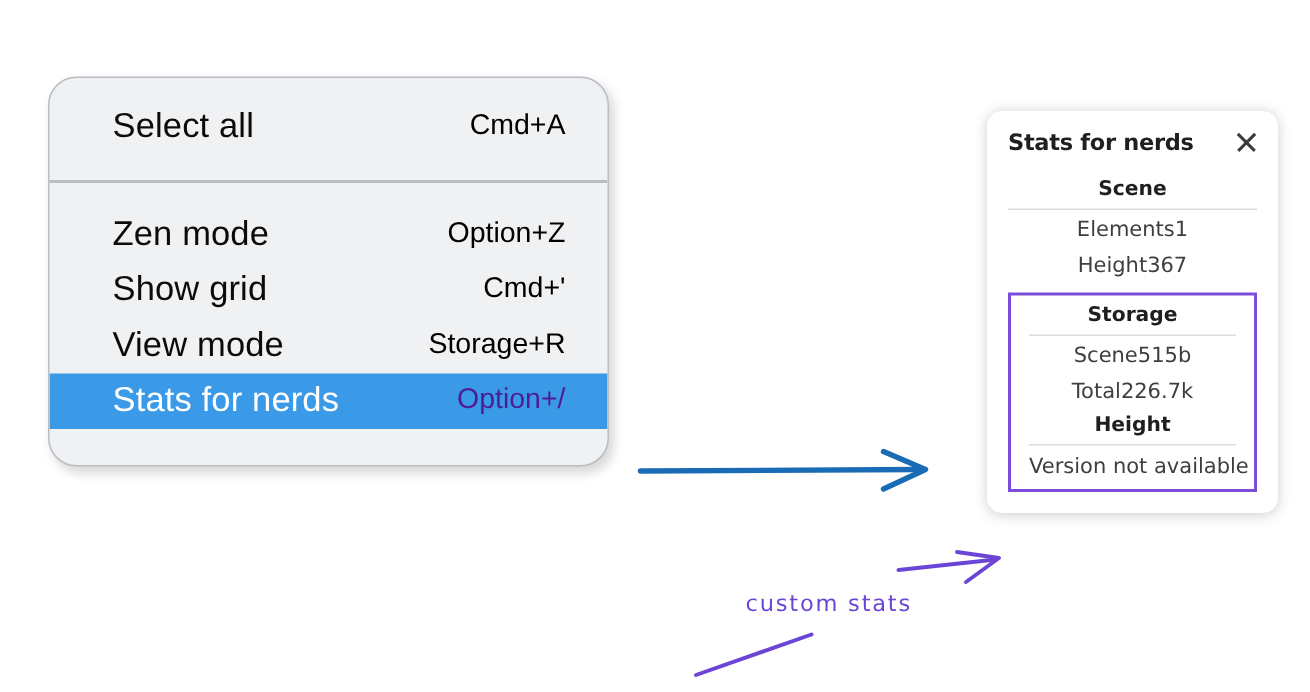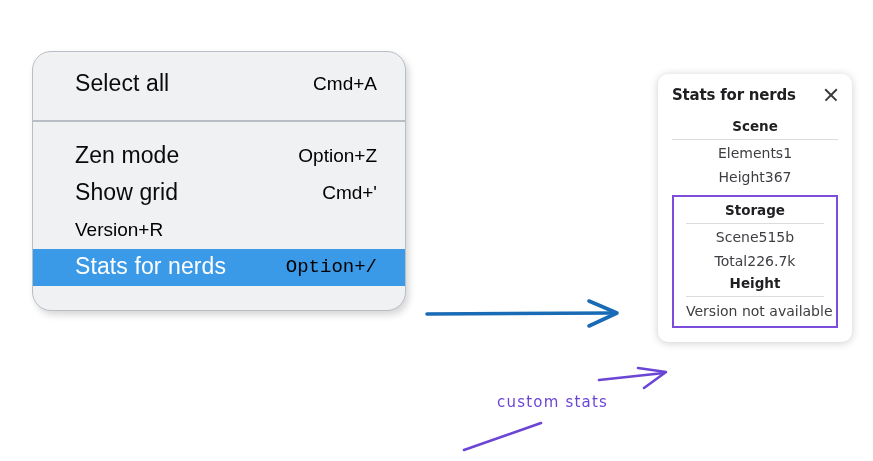--- a/index.html
+++ b/index.html
@@ -62,22 +62,21 @@
     color: #000000;
     white-space: nowrap;
   }
   .menu-item.selected {
     background: #3b9ae8;
   }
   .menu-item.selected .mi-label {
     color: #ffffff;
   }
   .menu-item.selected .mi-shortcut {
-    color: #000000;
-    font-family: Liberation Mono, monospace;
+    color: #4c1d95;
   }
   .menu-footer {
     height: 24px;
   }
 
   
   #stats-panel {
     position: absolute;
     left: 658px;
     top: 74px;
@@ -196,21 +195,22 @@
   <div class="menu-group group-bottom">
     <div class="menu-item">
       <span class="mi-label">Zen mode</span>
       <span class="mi-shortcut">Option+Z</span>
     </div>
     <div class="menu-item">
       <span class="mi-label">Show grid</span>
       <span class="mi-shortcut">Cmd+'</span>
     </div>
     <div class="menu-item">
-      <span class="mi-shortcut">Version+R</span>
+      <span class="mi-label">View mode</span>
+      <span class="mi-shortcut">Storage+R</span>
     </div>
     <div class="menu-item selected">
       <span class="mi-label">Stats for nerds</span>
       <span class="mi-shortcut">Option+/</span>
     </div>
     <div class="menu-footer"></div>
   </div>
 
 </div>
 

